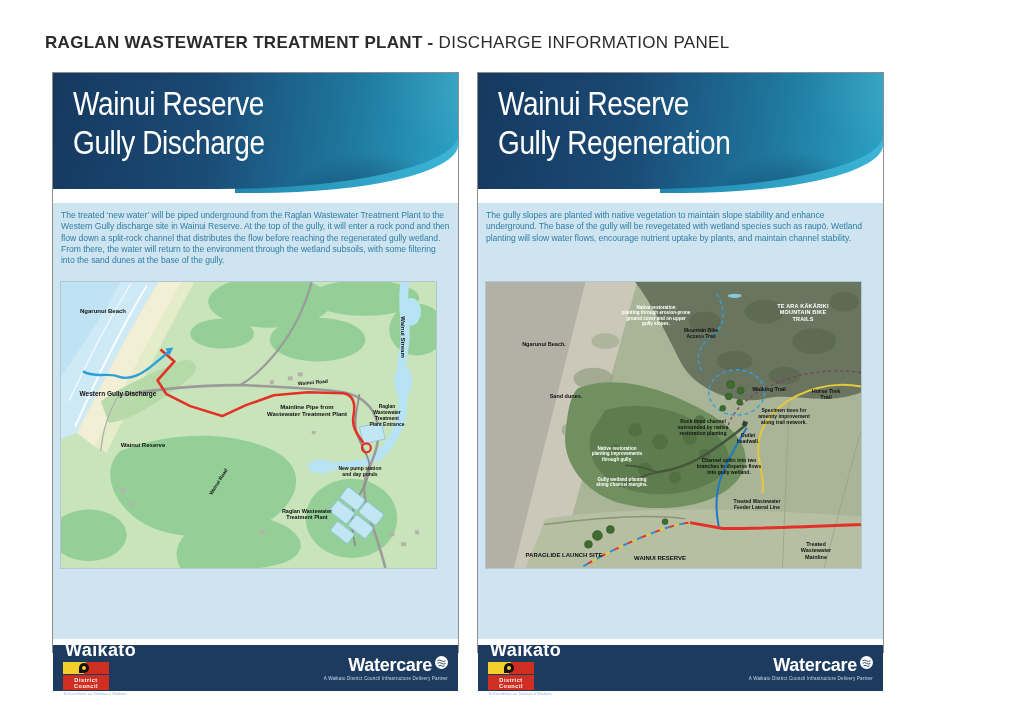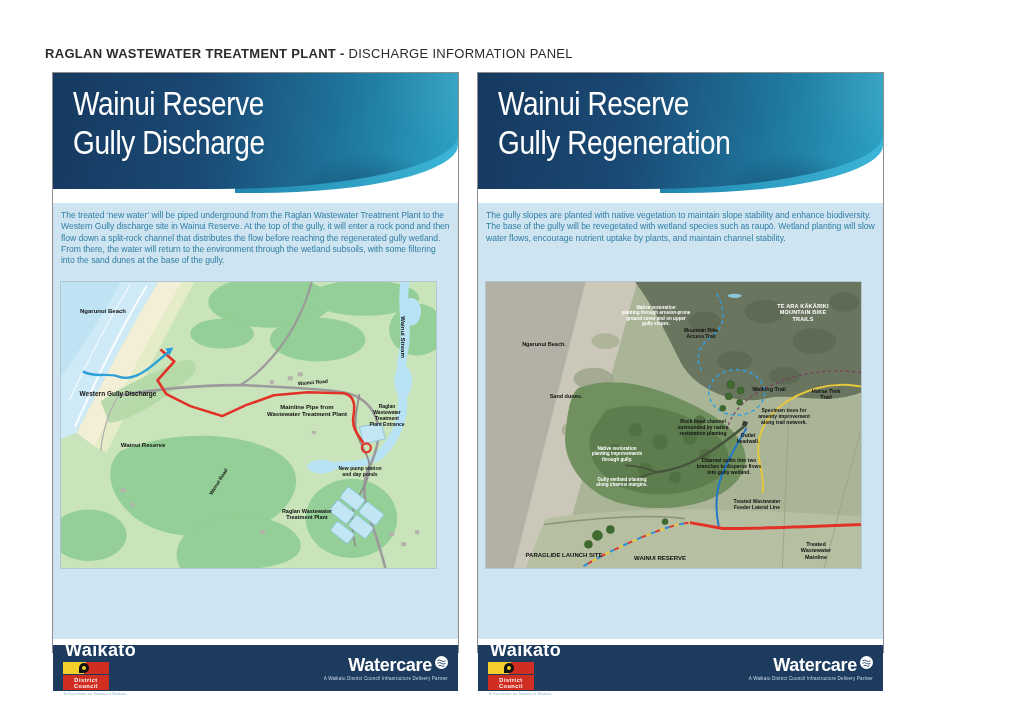--- a/index.html
+++ b/index.html
@@ -1,19 +1,19 @@
 <!DOCTYPE html>
 <html><head>
 <meta charset="utf-8">
 <style>
   html,body{margin:0;padding:0;background:#ffffff;}
   .stage{position:relative;width:1024px;height:725px;background:#fff;overflow:hidden;
          font-family:"Liberation Sans",sans-serif;}
   
-  .page-header{position:absolute;left:45px;top:46px;font-size:13px;color:#2b2b2b;letter-spacing:.3px;}
+  .page-header{position:absolute;left:45px;top:33px;font-size:17px;color:#2b2b2b;letter-spacing:.3px;}
   .page-header .b{font-weight:700;}
   
   .panel{position:absolute;top:72px;width:407px;height:581px;background:#fff;
          border:1px solid #8e8e8e;box-sizing:border-box;}
   .panel.pl{left:52px;} .panel.pr{left:477px;}
   .header-stack{position:relative;height:126px;margin-bottom:4px;}
   .header-under{position:absolute;left:45%;right:0;top:58px;height:62px;
       background:linear-gradient(90deg,#2187ae,#3cb6d8);border-bottom-right-radius:200px 48px;}
   .panel-header{position:absolute;left:0;right:0;top:0;height:116px;overflow:hidden;
       border-bottom-right-radius:240px 54px;
@@ -189,21 +189,21 @@
     <div class="header-stack">
       <div class="header-under"></div>
       <div class="panel-header">
         <div class="panel-title">
           <div>Wainui Reserve</div>
           <div>Gully Regeneration</div>
         </div>
       </div>
     </div>
     <div class="panel-body">
-      <p class="body-text">The gully slopes are planted with native vegetation to maintain slope stability and enhance biodiversity. The base of the gully will be revegetated with wetland species such as raupō. Wetland planting will slow water flows, encourage nutrient uptake by plants, and maintain channel stability.</p>
+      <p class="body-text">The gully slopes are planted with native vegetation to maintain slope stability and enhance underground. The base of the gully will be revegetated with wetland species such as raupō. Wetland planting will slow water flows, encourage nutrient uptake by plants, and maintain channel stability.</p>
       <div class="map-wrap">
         <svg viewBox="0 0 377 290" preserveAspectRatio="none">
           <rect width="377" height="290" fill="#aab598"></rect>
 
           <path d="M0,0 L100,0 L28,290 L0,290 Z" fill="#b3b0a6"></path>
           <path d="M100,0 L152,0 L72,290 L28,290 Z" fill="#cbc8ba"></path>
           <ellipse cx="108" cy="98" rx="20" ry="11" fill="#9aa488" opacity=".8"></ellipse>
           <ellipse cx="92" cy="150" rx="16" ry="9" fill="#9aa488" opacity=".7"></ellipse>
           <ellipse cx="120" cy="60" rx="14" ry="8" fill="#a2ac8e" opacity=".7"></ellipse>
 

